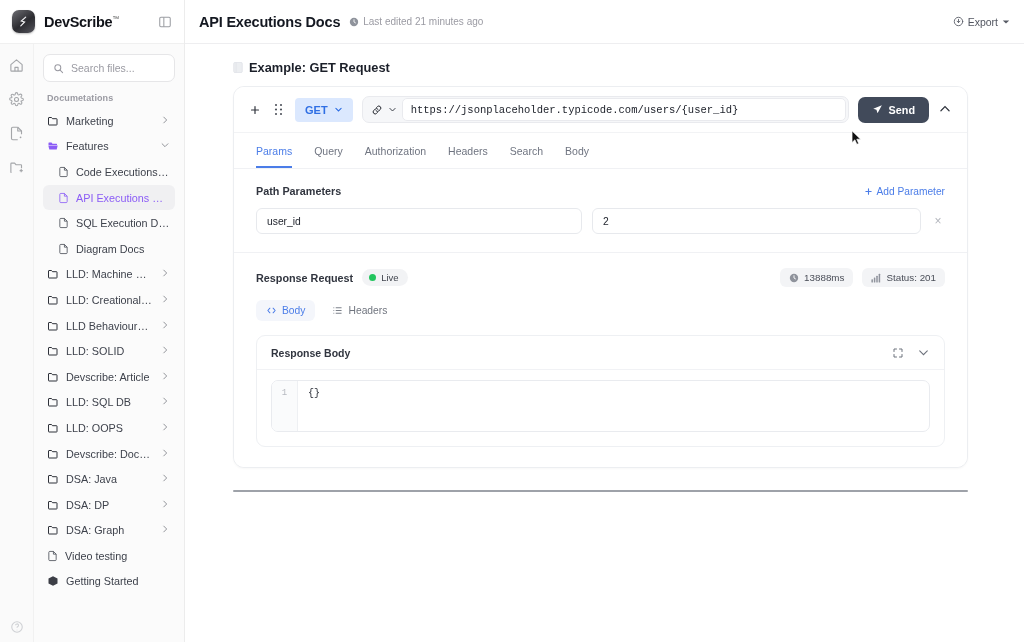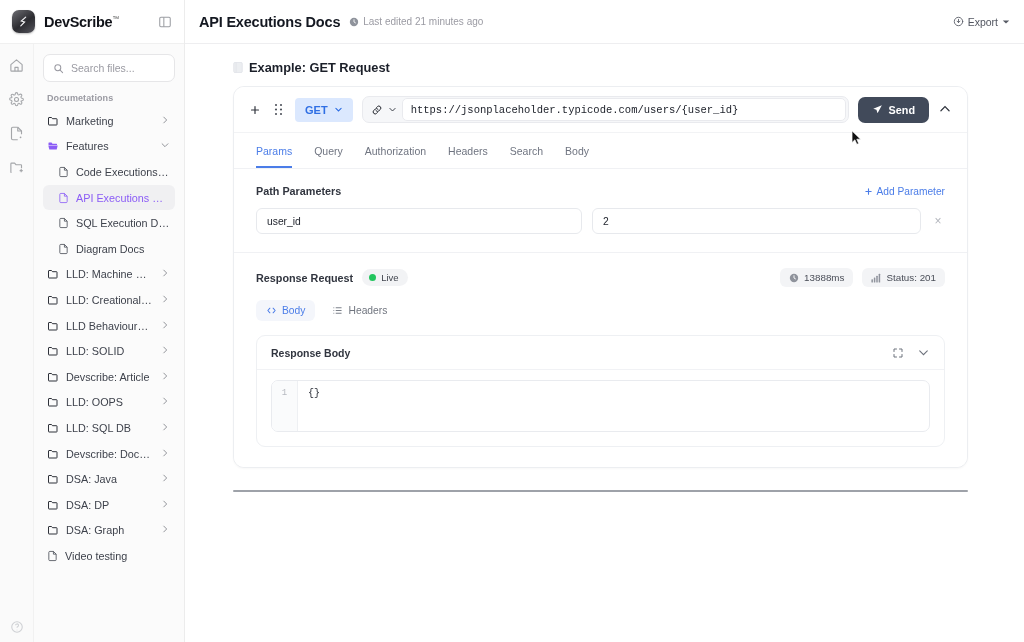--- a/index.html
+++ b/index.html
@@ -421,32 +421,32 @@
               <span class="chev"><svg width="10" height="10" viewBox="0 0 24 24" fill="none" stroke="#3c4049" stroke-width="2.4" stroke-linecap="round">
                   <path d="M9 5l7 7-7 7"></path>
                 </svg></span>
             </div>
             <div class="node">
               <span class="ic">
                 <svg width="12" height="12" viewBox="0 0 24 24" fill="none" stroke="#23262e" stroke-width="1.9" stroke-linejoin="round">
                   <path d="M3 19V6a1 1 0 0 1 1-1h5l2 2.4h8a1 1 0 0 1 1 1V19a1 1 0 0 1-1 1H4a1 1 0 0 1-1-1z"></path>
                 </svg>
               </span>
+              <span class="nm">LLD: SQL DB</span>
+              <span class="chev"><svg width="10" height="10" viewBox="0 0 24 24" fill="none" stroke="#3c4049" stroke-width="2.4" stroke-linecap="round">
+                  <path d="M9 5l7 7-7 7"></path>
+                </svg></span>
+            </div>
+            <div class="node">
+              <span class="ic">
+                <svg width="12" height="12" viewBox="0 0 24 24" fill="none" stroke="#23262e" stroke-width="1.9" stroke-linejoin="round">
+                  <path d="M3 19V6a1 1 0 0 1 1-1h5l2 2.4h8a1 1 0 0 1 1 1V19a1 1 0 0 1-1 1H4a1 1 0 0 1-1-1z"></path>
+                </svg>
+              </span>
               <span class="nm">LLD: OOPS</span>
-              <span class="chev"><svg width="10" height="10" viewBox="0 0 24 24" fill="none" stroke="#3c4049" stroke-width="2.4" stroke-linecap="round">
-                  <path d="M9 5l7 7-7 7"></path>
-                </svg></span>
-            </div>
-            <div class="node">
-              <span class="ic">
-                <svg width="12" height="12" viewBox="0 0 24 24" fill="none" stroke="#23262e" stroke-width="1.9" stroke-linejoin="round">
-                  <path d="M3 19V6a1 1 0 0 1 1-1h5l2 2.4h8a1 1 0 0 1 1 1V19a1 1 0 0 1-1 1H4a1 1 0 0 1-1-1z"></path>
-                </svg>
-              </span>
-              <span class="nm">LLD: SQL DB</span>
               <span class="chev"><svg width="10" height="10" viewBox="0 0 24 24" fill="none" stroke="#3c4049" stroke-width="2.4" stroke-linecap="round">
                   <path d="M9 5l7 7-7 7"></path>
                 </svg></span>
             </div>
             <div class="node">
               <span class="ic">
                 <svg width="12" height="12" viewBox="0 0 24 24" fill="none" stroke="#23262e" stroke-width="1.9" stroke-linejoin="round">
                   <path d="M3 19V6a1 1 0 0 1 1-1h5l2 2.4h8a1 1 0 0 1 1 1V19a1 1 0 0 1-1 1H4a1 1 0 0 1-1-1z"></path>
                 </svg>
               </span>
@@ -489,20 +489,28 @@
                 </svg></span>
             </div>
             <div class="node">
               <span class="ic">
                 <svg width="11" height="12" viewBox="0 0 24 24" fill="none" stroke="#4a4e57" stroke-width="1.8" stroke-linejoin="round">
                   <path d="M14 2H6a2 2 0 0 0-2 2v16a2 2 0 0 0 2 2h12a2 2 0 0 0 2-2V8z"></path>
                   <path d="M14 2v6h6"></path>
                 </svg>
               </span>
               <span class="nm">Video testing</span>
+            </div>
+            <div class="node">
+              <span class="ic">
+                <svg width="12" height="12" viewBox="0 0 24 24" fill="#2b2e36">
+                  <path d="M12 2.4 21 7v10l-9 4.6L3 17V7z" opacity=".92"></path>
+                </svg>
+              </span>
+              <span class="nm">Getting Started</span>
             </div>
           </div>
       </div>
     </div>
   </aside>
 
   <section class="main">
 
     <header class="topbar">
       <div class="doc-title">API Executions Docs</div>

